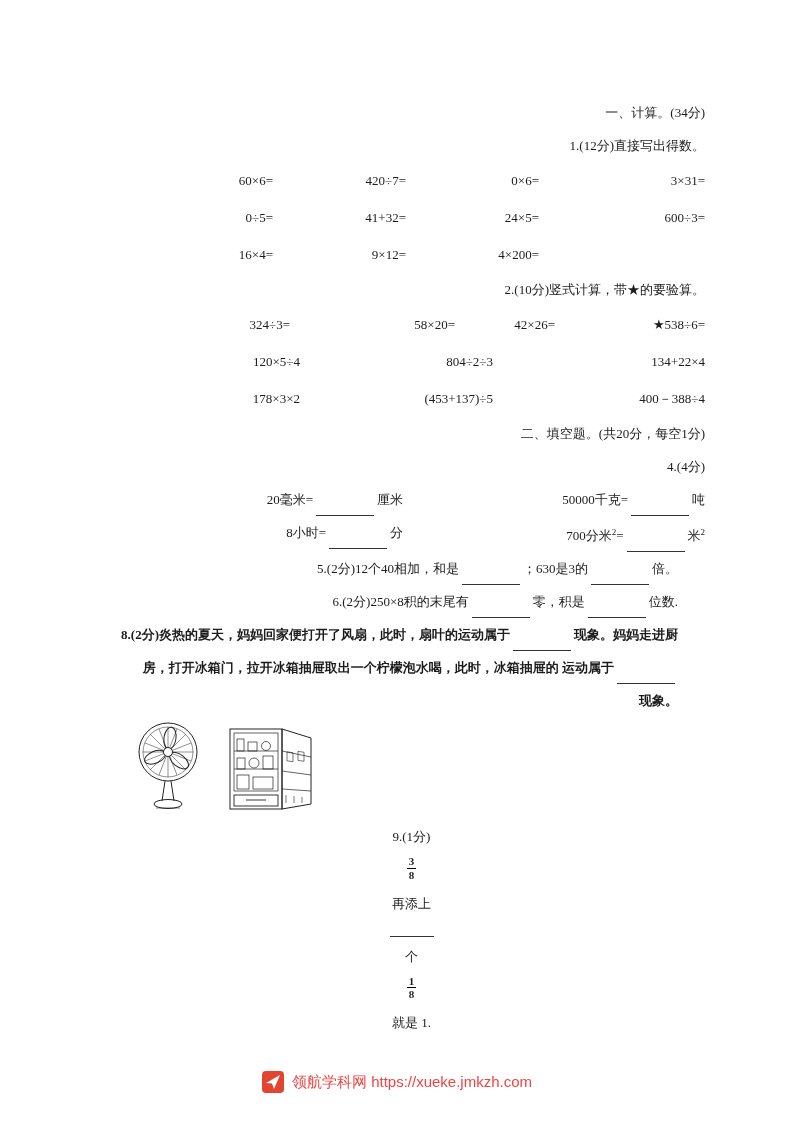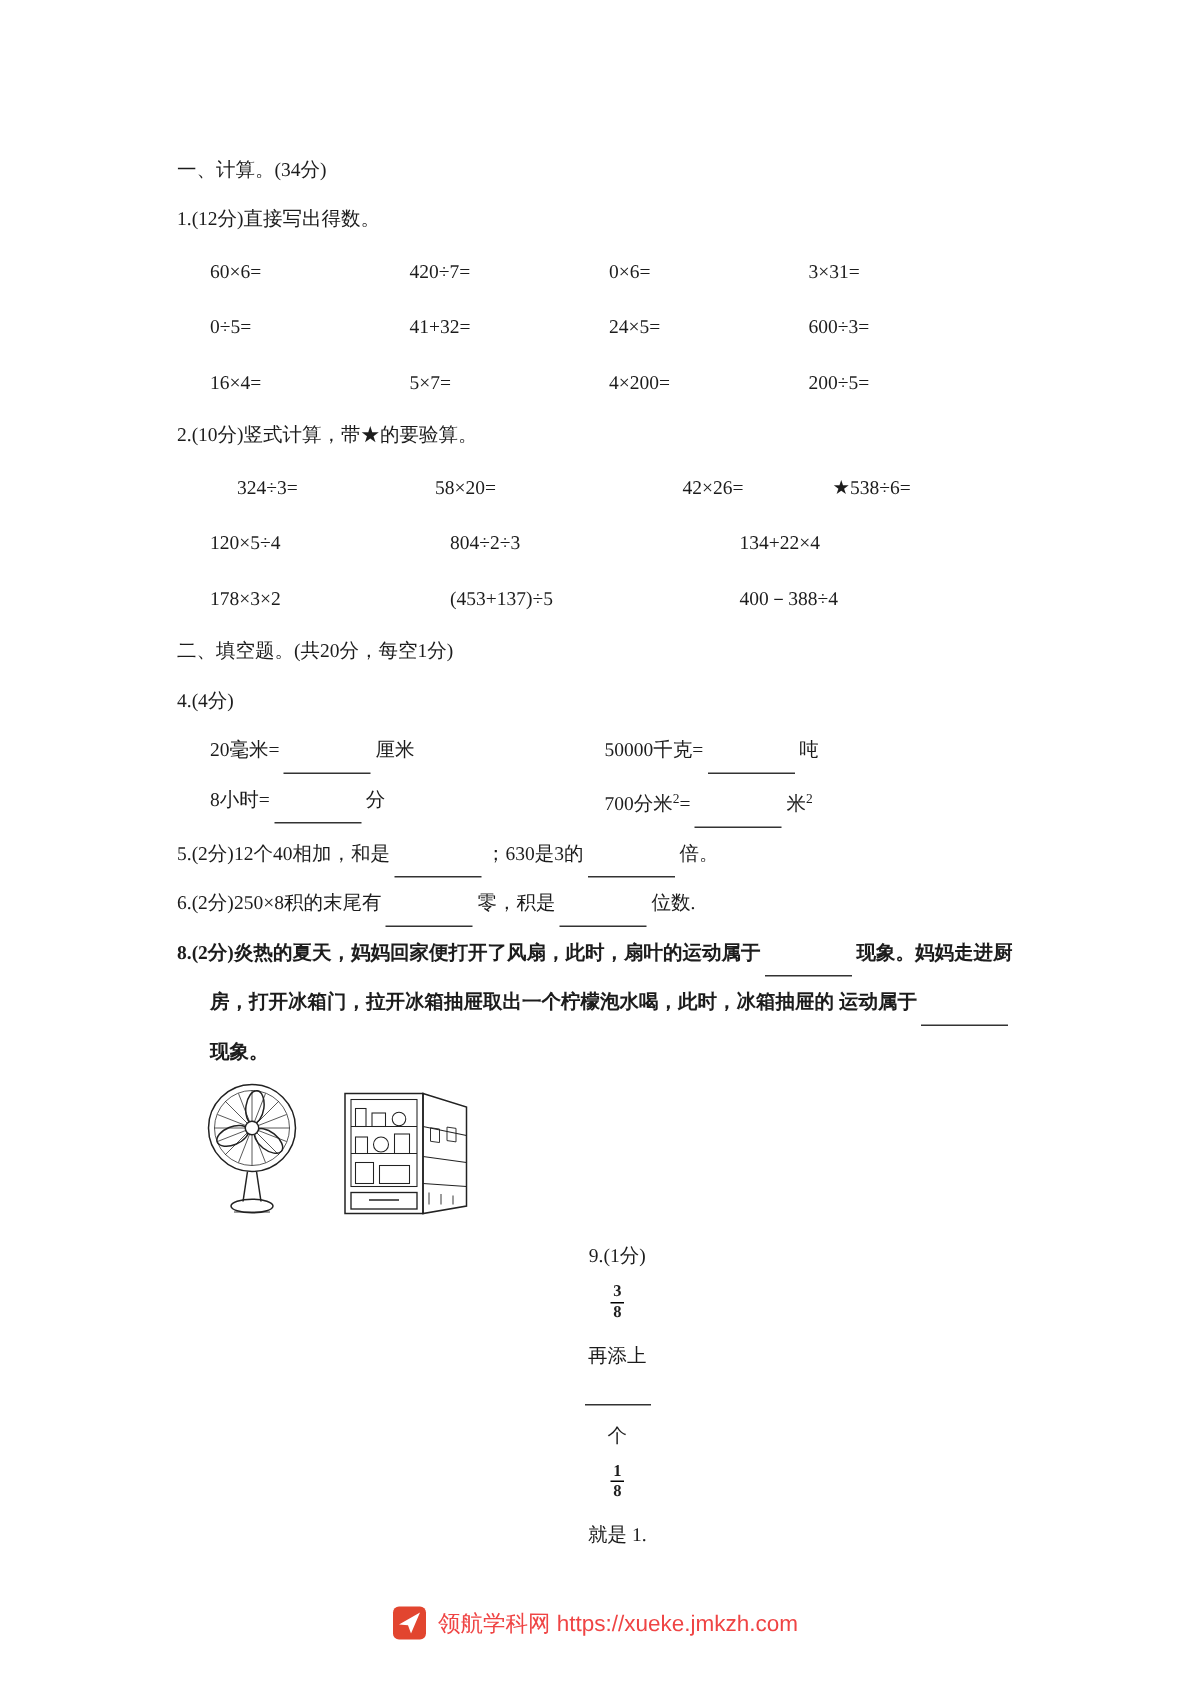--- a/index.html
+++ b/index.html
@@ -13,21 +13,21 @@
   }
   .page { padding:96px 88px 0 88px; }
   .title {
     font-family:"Liberation Sans","DejaVu Sans",sans-serif;
     font-weight:700;
     font-size:21px;
     line-height:37px;
     color:#000;
     margin-bottom:10px;
   }
-  .body-block { margin-left:30px; }
+  .body-block { margin-left:30px;text-align:right; }
   .line { font-size:13px; line-height:33px; }
   .para { font-size:13px; line-height:33px; max-width:560px; }
   .hang { padding-left:22px; text-indent:-22px;font-weight:bold; }
   .grid { display:grid; font-size:13px; line-height:37px; }
   .q1-grid { grid-template-columns:133px 133px 133px auto; margin-left:22px; }
   .q2-grid { grid-template-columns:132px 165px 100px auto; margin-left:40px; }
   .q3-grid { grid-template-columns:160px 193px auto; margin-left:22px; }
   .q4-grid { grid-template-columns:263px auto; margin-left:22px; line-height:33px; }
   .blank {
     display:inline-block;
@@ -84,23 +84,22 @@
     <div class="grid q1-grid">
       <span>60×6=</span>
       <span>420÷7=</span>
       <span>0×6=</span>
       <span>3×31=</span>
       <span>0÷5=</span>
       <span>41+32=</span>
       <span>24×5=</span>
       <span>600÷3=</span>
       <span>16×4=</span>
-      <span>5×7=</span>
+      <span>9×12=</span>
       <span>4×200=</span>
-      <span>200÷5=</span>
     </div>
 
     <p class="line">2.(10分)竖式计算，带★的要验算。</p>
     <div class="grid q2-grid">
       <span>324÷3=</span>
       <span>58×20=</span>
       <span>42×26=</span>
       <span>★538÷6=</span>
     </div>
 

